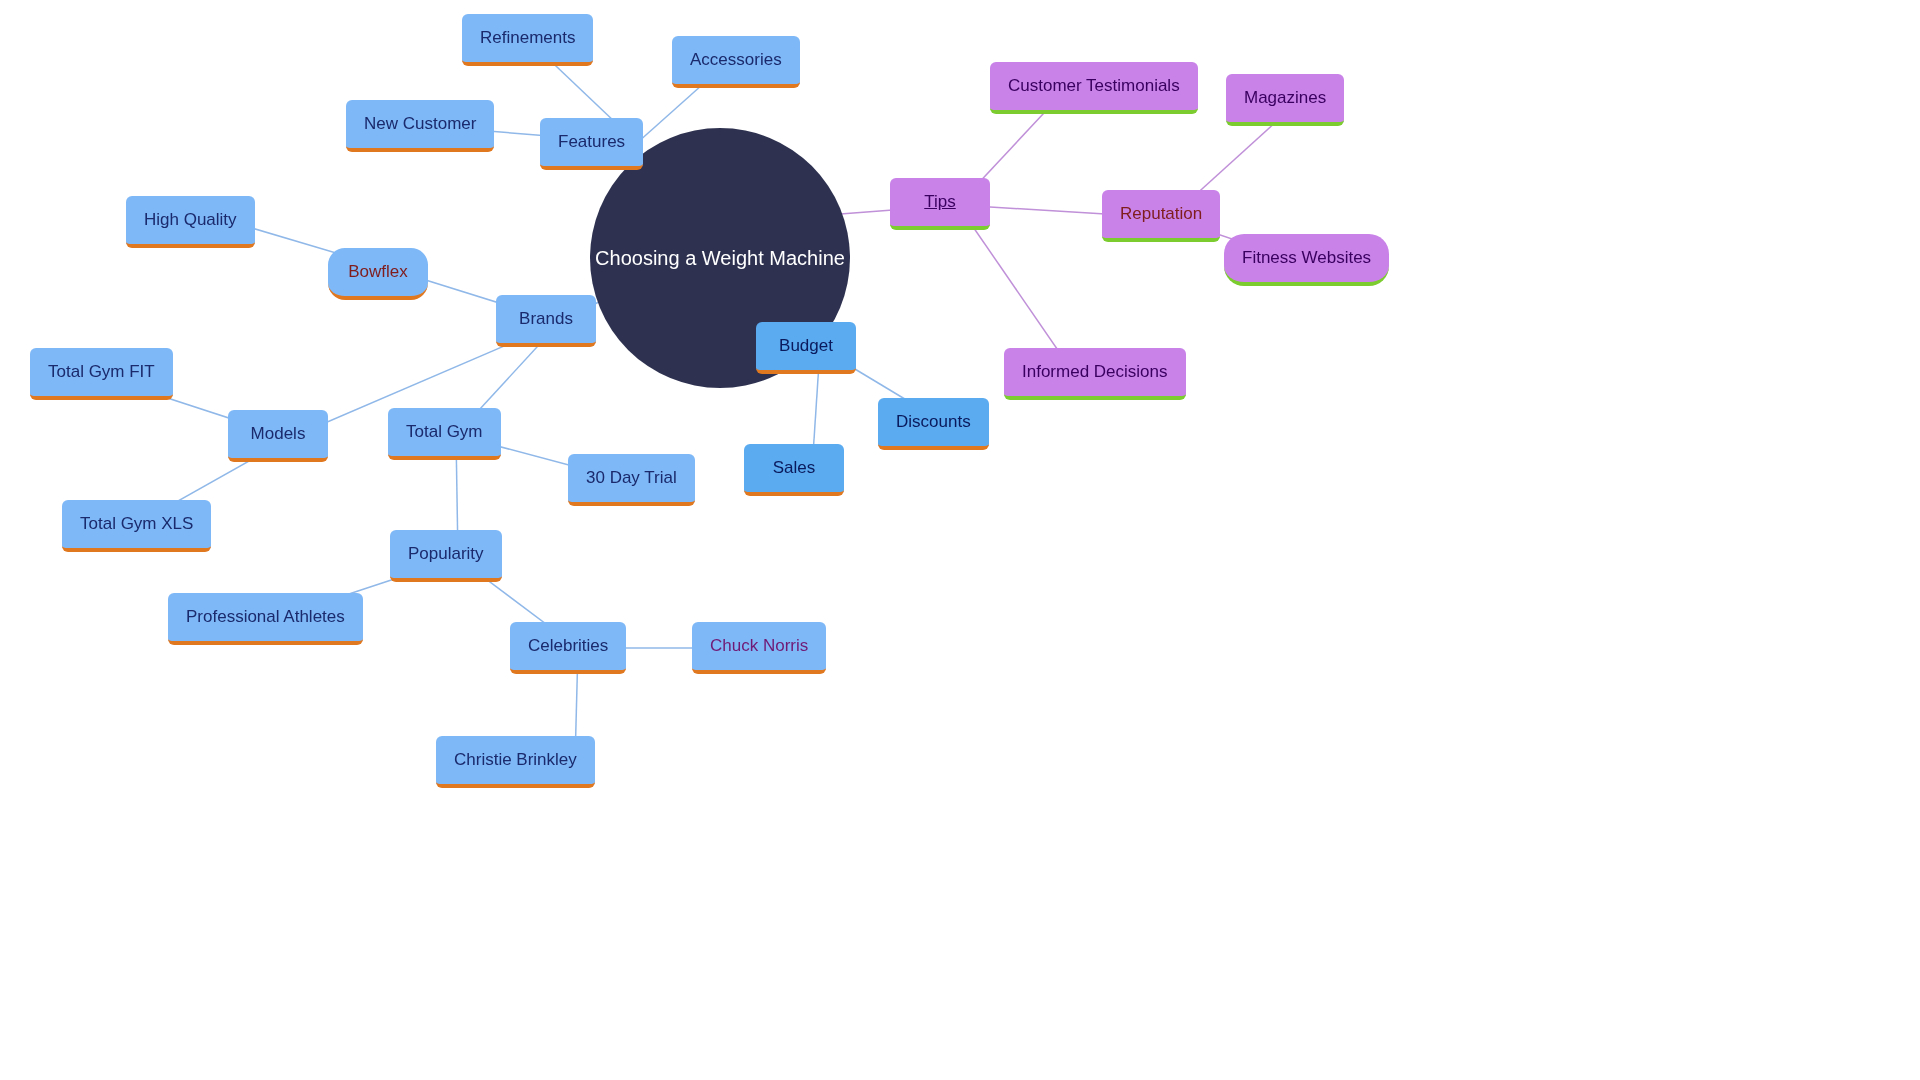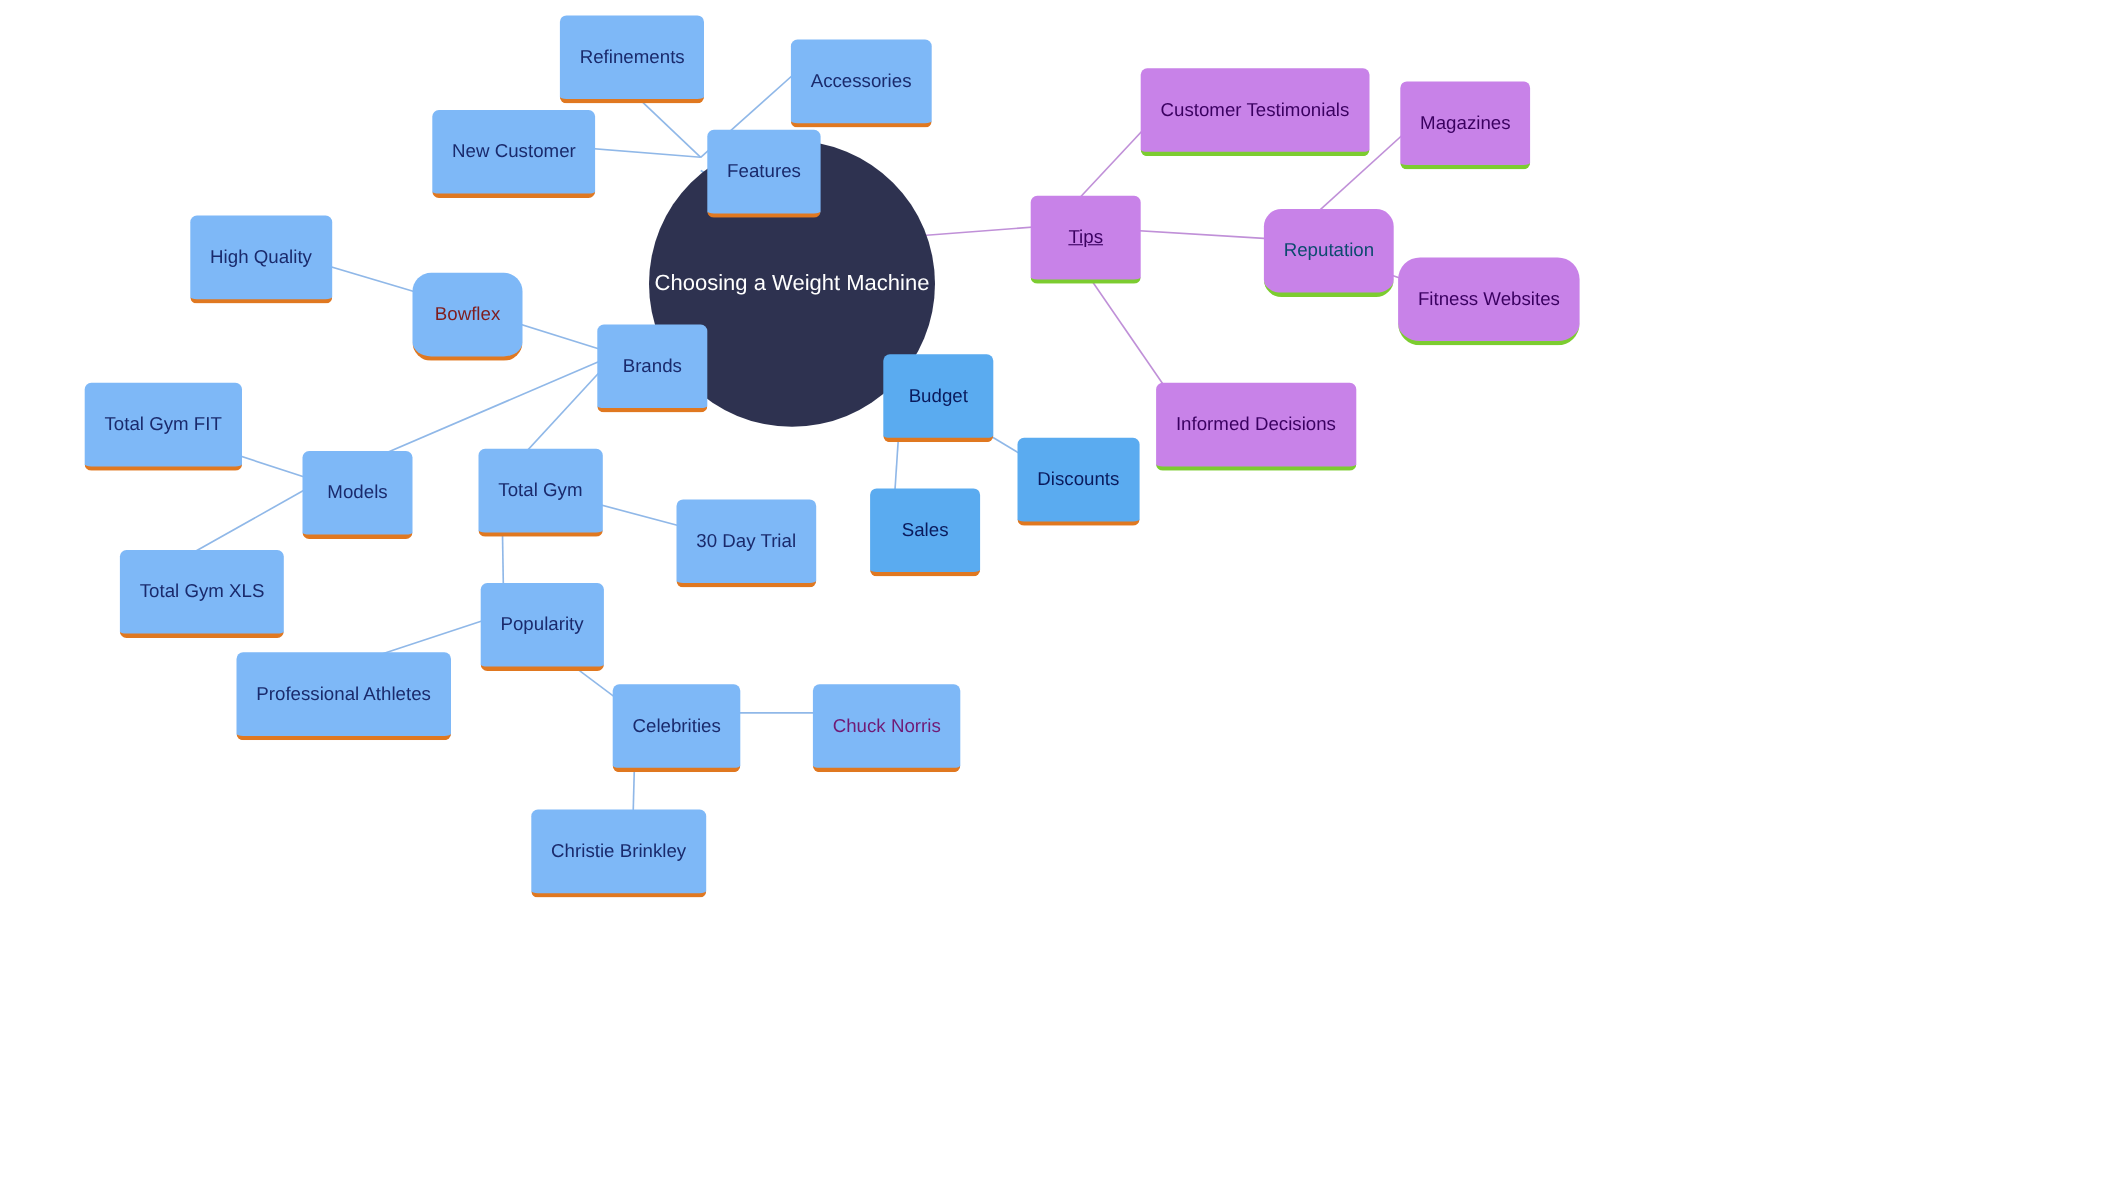--- a/index.html
+++ b/index.html
@@ -30,29 +30,28 @@
       text-align: center;
       color: #ffffff;
       font-size: 20px;
       font-weight: 400;
       left: 590px;
       top: 128px;
     }
     .node {
       position: absolute;
       border-radius: 6px;
-      padding: 28px 18px;
+      padding: 14px 18px;
       font-size: 17px;
       font-weight: 400;
       display: flex;
       align-items: center;
       justify-content: center;
       text-align: center;
       border-bottom: 4px solid transparent;
-      margin-left: 47px;
     }
   </style>
 </head>
 <body>
 
 <svg id="connections" xmlns="http://www.w3.org/2000/svg">
 
   <line x1="678" y1="180" x2="637" y2="155" stroke="#90b8e8" stroke-width="1.5"></line>
   <line x1="637" y1="143" x2="537" y2="48" stroke="#90b8e8" stroke-width="1.5"></line>
   <line x1="637" y1="143" x2="730" y2="60" stroke="#90b8e8" stroke-width="1.5"></line>
@@ -80,21 +79,21 @@
   <line x1="762" y1="220" x2="958" y2="205" stroke="#c090d8" stroke-width="1.5"></line>
   <line x1="958" y1="205" x2="1058" y2="98" stroke="#c090d8" stroke-width="1.5"></line>
   <line x1="958" y1="205" x2="1170" y2="218" stroke="#c090d8" stroke-width="1.5"></line>
   <line x1="1170" y1="218" x2="1300" y2="100" stroke="#c090d8" stroke-width="1.5"></line>
   <line x1="1170" y1="218" x2="1300" y2="262" stroke="#c090d8" stroke-width="1.5"></line>
   <line x1="958" y1="205" x2="1075" y2="375" stroke="#c090d8" stroke-width="1.5"></line>
 </svg>
 
 <div class="center-node" style="left:590px; top:128px;">Choosing a Weight Machine</div>
 
-<div class="node" style="background: rgb(126, 184, 247); color: rgb(26, 42, 108); border-bottom-color: rgb(224, 120, 32); left: 596px; top: 118px; min-width: 100px;">Features</div>
+<div class="node" style="background: rgb(126, 184, 247); color: rgb(26, 42, 108); border-bottom-color: rgb(224, 120, 32); left: 540px; top: 118px; min-width: 100px;">Features</div>
 <div class="node" style="background: rgb(126, 184, 247); color: rgb(26, 42, 108); border-bottom-color: rgb(224, 120, 32); left: 462px; top: 14px; min-width: 100px;">Refinements</div>
 <div class="node" style="background: rgb(126, 184, 247); color: rgb(26, 42, 108); border-bottom-color: rgb(224, 120, 32); left: 672px; top: 36px; min-width: 100px;">Accessories</div>
 <div class="node" style="background: rgb(126, 184, 247); color: rgb(26, 42, 108); border-bottom-color: rgb(224, 120, 32); left: 346px; top: 100px; min-width: 100px;">New Customer</div>
 <div class="node" style="background: rgb(126, 184, 247); color: rgb(26, 42, 108); border-bottom-color: rgb(224, 120, 32); left: 496px; top: 295px; min-width: 100px;">Brands</div>
 <div class="node" style="background: rgb(126, 184, 247); color: rgb(26, 42, 108); border-bottom-color: rgb(224, 120, 32); left: 126px; top: 196px; min-width: 100px;">High Quality</div>
 <div class="node" style="background: rgb(126, 184, 247); color: #7f1d1d; border-bottom-color: rgb(224, 120, 32); left: 328px; top: 248px; min-width: 100px; border-radius: 17px;">Bowflex</div>
 <div class="node" style="background: rgb(126, 184, 247); color: rgb(26, 42, 108); border-bottom-color: rgb(224, 120, 32); left: 228px; top: 410px; min-width: 100px;">Models</div>
 <div class="node" style="background: rgb(126, 184, 247); color: rgb(26, 42, 108); border-bottom-color: rgb(224, 120, 32); left: 30px; top: 348px; min-width: 100px;">Total Gym FIT</div>
 <div class="node" style="background: rgb(126, 184, 247); color: rgb(26, 42, 108); border-bottom-color: rgb(224, 120, 32); left: 62px; top: 500px; min-width: 100px;">Total Gym XLS</div>
 <div class="node" style="background: rgb(126, 184, 247); color: rgb(26, 42, 108); border-bottom-color: rgb(224, 120, 32); left: 388px; top: 408px; min-width: 100px;">Total Gym</div>
@@ -102,16 +101,16 @@
 <div class="node" style="background: rgb(126, 184, 247); color: rgb(26, 42, 108); border-bottom-color: rgb(224, 120, 32); left: 390px; top: 530px; min-width: 100px;">Popularity</div>
 <div class="node" style="background: rgb(126, 184, 247); color: rgb(26, 42, 108); border-bottom-color: rgb(224, 120, 32); left: 168px; top: 593px; min-width: 100px;">Professional Athletes</div>
 <div class="node" style="background: rgb(126, 184, 247); color: rgb(26, 42, 108); border-bottom-color: rgb(224, 120, 32); left: 510px; top: 622px; min-width: 100px;">Celebrities</div>
 <div class="node" style="background: rgb(126, 184, 247); color: #701a75; border-bottom-color: rgb(224, 120, 32); left: 692px; top: 622px; min-width: 100px;">Chuck Norris</div>
 <div class="node" style="background: rgb(126, 184, 247); color: rgb(26, 42, 108); border-bottom-color: rgb(224, 120, 32); left: 436px; top: 736px; min-width: 100px;">Christie Brinkley</div>
 <div class="node" style="background: rgb(90, 171, 240); color: rgb(10, 26, 92); border-bottom-color: rgb(224, 120, 32); left: 756px; top: 322px; min-width: 100px;">Budget</div>
 <div class="node" style="background: rgb(90, 171, 240); color: rgb(10, 26, 92); border-bottom-color: rgb(224, 120, 32); left: 744px; top: 444px; min-width: 100px;">Sales</div>
 <div class="node" style="background: rgb(90, 171, 240); color: rgb(10, 26, 92); border-bottom-color: rgb(224, 120, 32); left: 878px; top: 398px; min-width: 100px;">Discounts</div>
 <div class="node" style="background: rgb(200, 130, 232); color: rgb(58, 0, 96); border-bottom-color: rgb(124, 204, 48); left: 890px; top: 178px; min-width: 100px; text-decoration: underline;">Tips</div>
 <div class="node" style="background: rgb(200, 130, 232); color: rgb(58, 0, 96); border-bottom-color: rgb(124, 204, 48); left: 990px; top: 62px; min-width: 100px;">Customer Testimonials</div>
-<div class="node" style="background: rgb(200, 130, 232); color: #0c4a6e; border-bottom-color: rgb(124, 204, 48); left: 1102px; top: 190px; min-width: 100px; border-radius: 16px;">Reputation</div>
+<div class="node" style="background: rgb(200, 130, 232); color: #7f1d1d; border-bottom-color: rgb(124, 204, 48); left: 1102px; top: 190px; min-width: 100px;">Reputation</div>
 <div class="node" style="background: rgb(200, 130, 232); color: rgb(58, 0, 96); border-bottom-color: rgb(124, 204, 48); left: 1226px; top: 74px; min-width: 100px;">Magazines</div>
 <div class="node" style="background: rgb(200, 130, 232); color: rgb(58, 0, 96); border-bottom-color: rgb(124, 204, 48); left: 1224px; top: 234px; min-width: 100px; border-radius: 20px;">Fitness Websites</div>
 <div class="node" style="background: rgb(200, 130, 232); color: rgb(58, 0, 96); border-bottom-color: rgb(124, 204, 48); left: 1004px; top: 348px; min-width: 100px;">Informed Decisions</div>
 
 </body></html>

